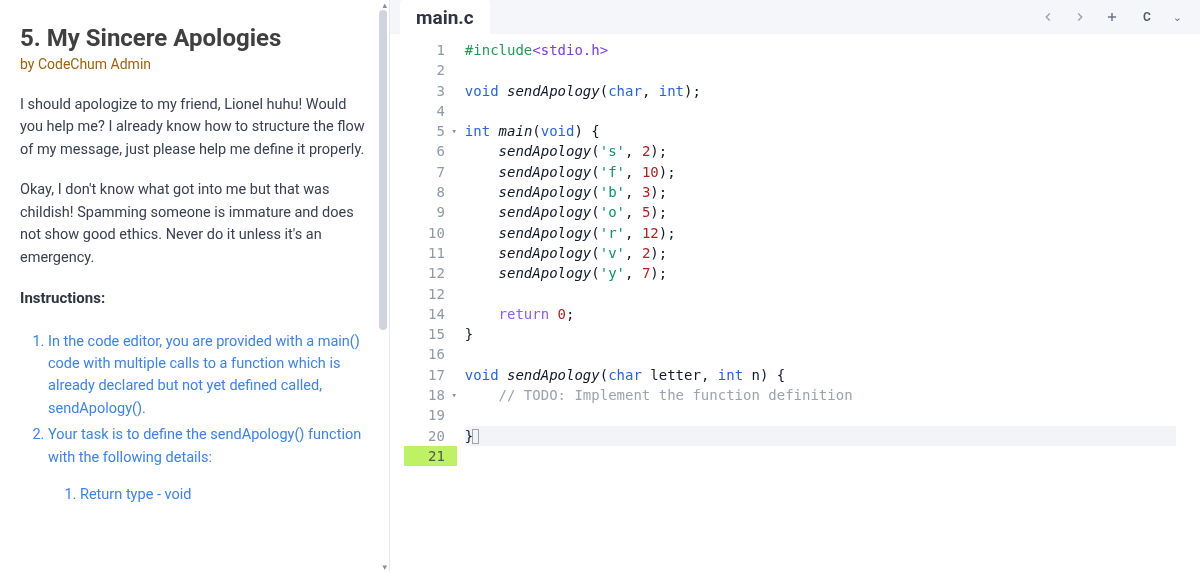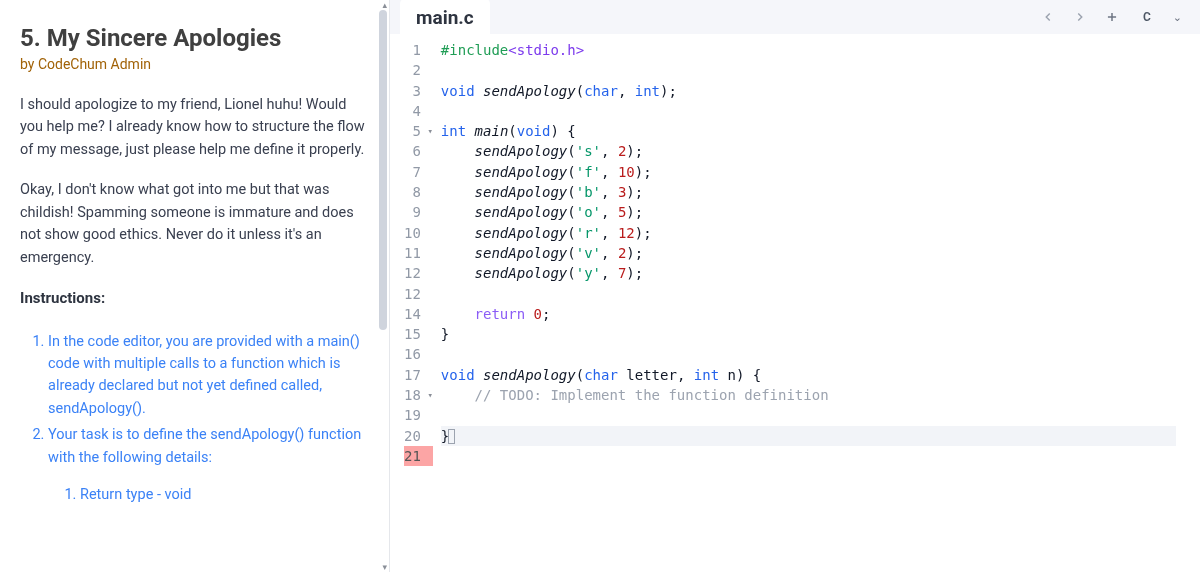--- a/index.html
+++ b/index.html
@@ -137,21 +137,21 @@
   overflow: hidden;
 }
 .gutter {
   text-align: right;
   color: #9199a6;
   padding: 0 8px 0 14px;
   user-select: none;
   background: #fff;
 }
 .gutter .ln { height: 20.3px; display: flex; align-items: center; justify-content: flex-end; gap: 4px;}
-.gutter .ln.active { background: #fca5a5; color: #555; }
+.gutter .ln.active { background: #bef264; color: #555; padding-left: 24px; }
 .fold-caret {
   font-size: 9px;
   color: #8a8f98;
   width: 8px;
   display: inline-block;
 }
 .code-lines {
   flex: 1;
   padding-right: 24px;
 }

